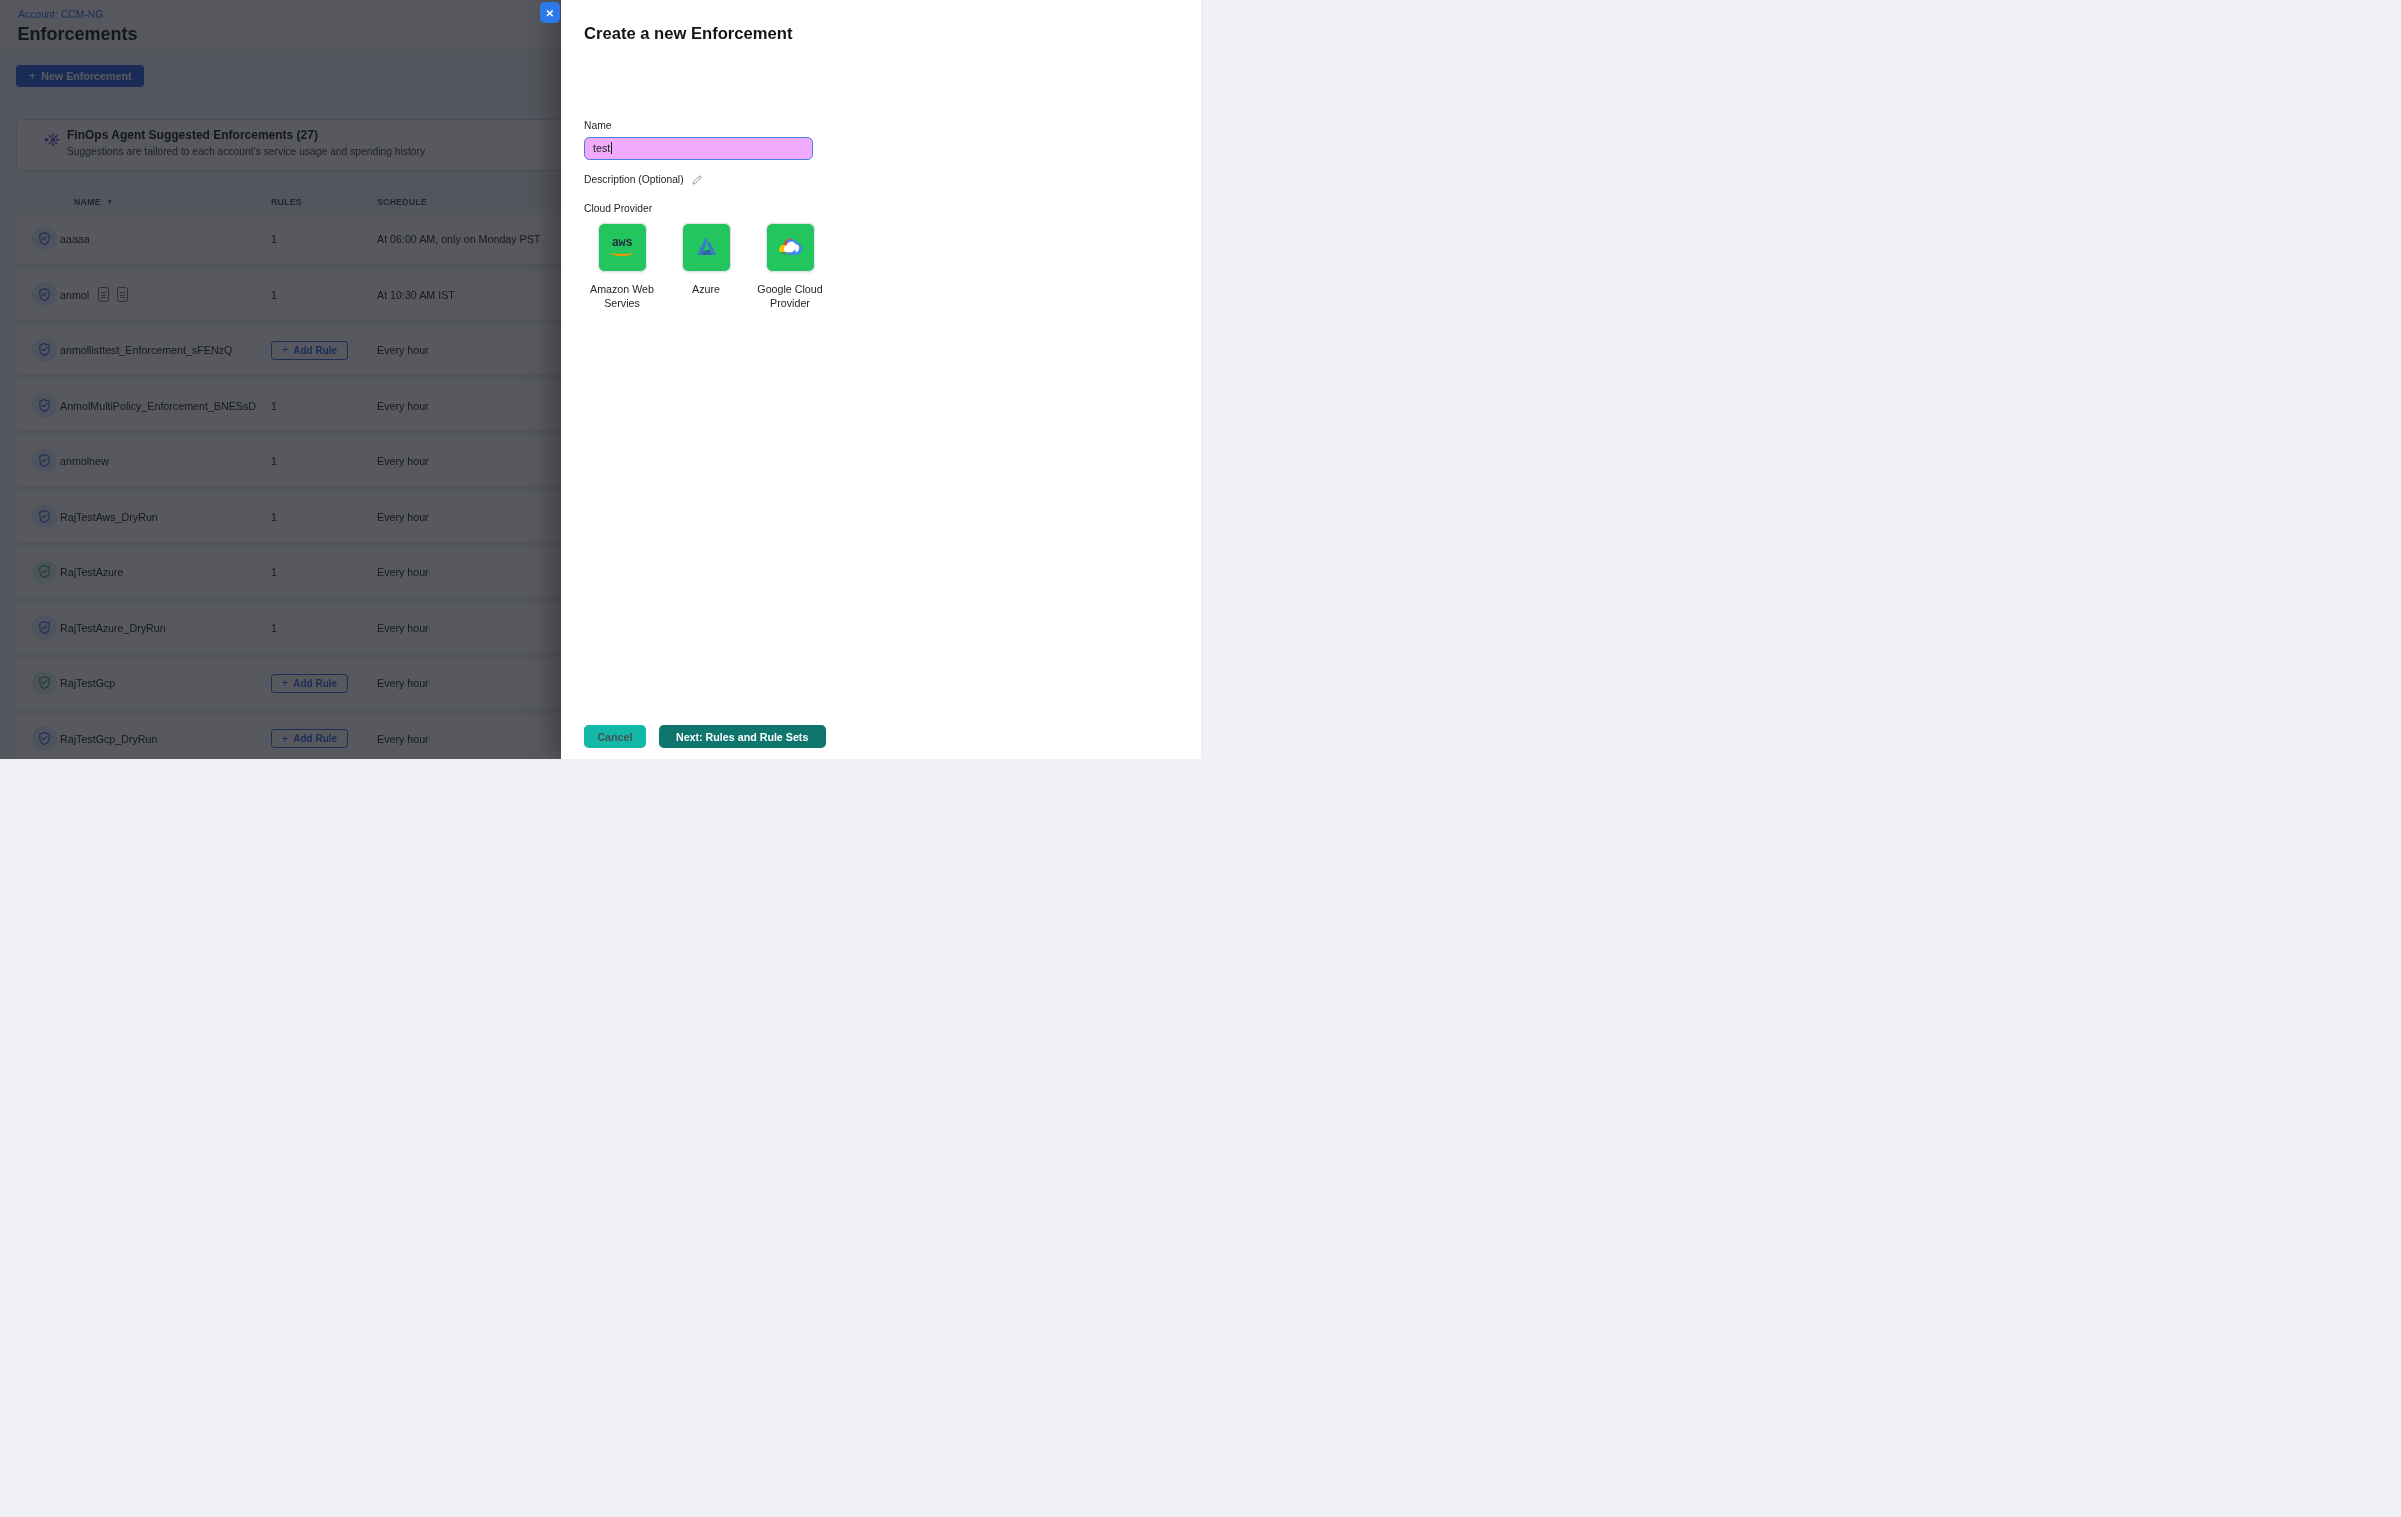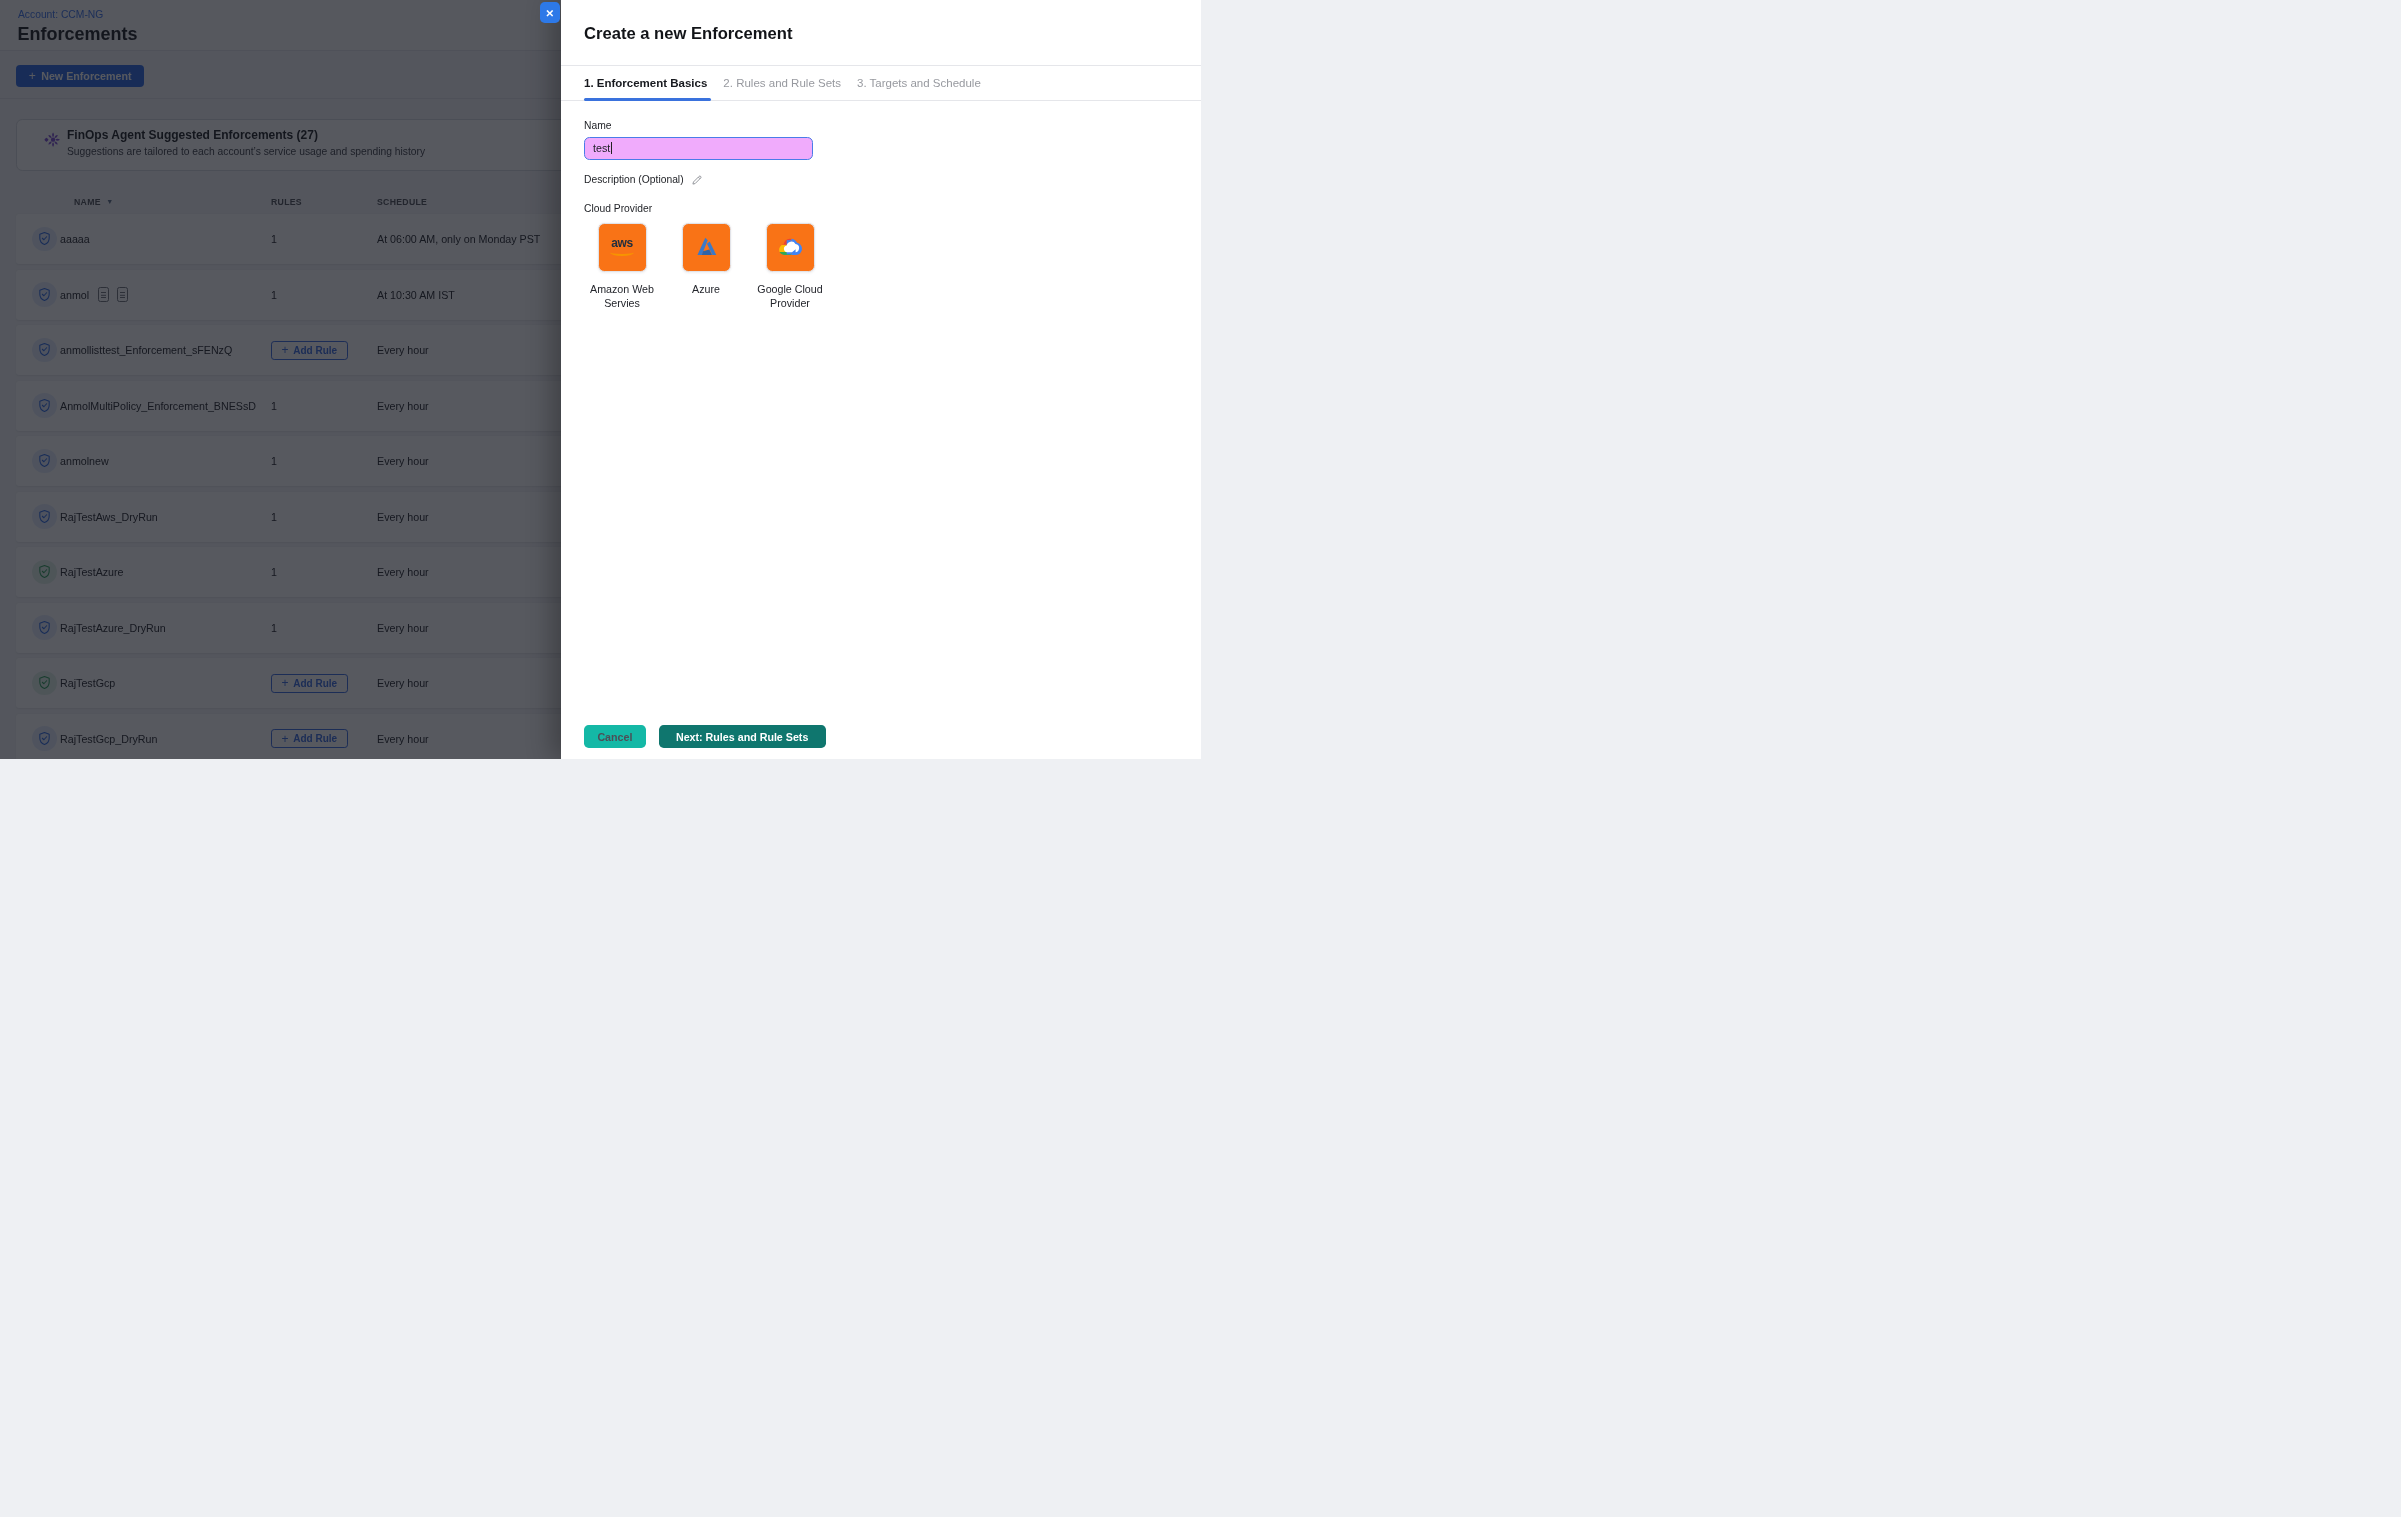--- a/index.html
+++ b/index.html
@@ -77,22 +77,22 @@
   .name-input { margin-top:5.5px; width:229px; height:23px; border:1.2px solid #4a7ce8; border-radius:5.5px;
                 background:#f0abfc; display:flex; align-items:center; padding:0 8px; font-size:10.7px;
                 color:#1c1e24; cursor:text; }
   .caret-bar { width:0.8px; height:12.7px; background:#222; margin-left:0.8px; animation:blink 1.1s steps(1) infinite; }
   @keyframes blink { 50% { opacity:0; } }
   .desc-row { margin-top:14.2px; display:flex; align-items:center; gap:7.1px; }
   .pencil { width:12px; height:12px; color:#83858d; }
   .cloud-label { margin-top:17.4px; }
   .providers { margin-top:8.7px; display:flex; gap:8px; }
   .provider { width:76px; display:flex; flex-direction:column; align-items:center; cursor:pointer; }
-  .prov-card { width:49px; height:49px; background:#f97316; border:0.8px solid #e2e3e8; border-radius:6.3px;
-               box-shadow:0 0.8px 2.4px rgba(40,41,61,.08); display:flex; align-items:center; justify-content:center; }
+  .prov-card { width:49px; height:49px; background:#22c55e; border:0.8px solid #e2e3e8; border-radius:6.3px;
+               box-shadow:0 0.8px 2.4px rgba(40,41,61,.08); display:flex; align-items:center; justify-content:center;font-family:Liberation Mono, monospace; }
   .prov-label { margin-top:10.3px; font-size:10.7px; color:#24262c; line-height:14.2px; text-align:center; }
   .aws-logo { display:flex; flex-direction:column; align-items:center; }
   .aws-text { font-size:12px; font-weight:700; color:#232f3e; letter-spacing:-0.4px; line-height:11px; }
   .aws-swoosh { width:24px; height:7.1px; border-bottom:2.1px solid #f79400; border-radius:50%; }
   .azure-logo svg, .gcp-logo svg { width:28.5px; height:28.5px; display:block; }
 
   .panel-footer { position:absolute; left:23px; bottom:11px; display:flex; gap:12.7px; }
   .cancel-btn { height:23px; padding:0 13.4px; background:#14b8a6; border:none; border-radius:4.7px;
                 color:#4c4e57; font-size:10.7px; font-weight:600; cursor:pointer; font-family:Liberation Sans, sans-serif; }
   .next-btn { height:23px; padding:0 17.4px; background:#0f766e; border:none; border-radius:4.7px;
@@ -285,25 +285,20 @@
     </div>
   </div>
 
   <div class="overlay"></div>
 
   <aside class="panel">
     <button class="close-btn">✕</button>
 
     <h2 class="panel-title">Create a new Enforcement</h2>
 
-    <div class="tabs">
-      <div class="tab active">1. Enforcement Basics</div>
-      <div class="tab">2. Rules and Rule Sets</div>
-      <div class="tab">3. Targets and Schedule</div>
-    </div>
 
     <div class="form">
       <div class="field-label">Name</div>
       <div class="name-input">
         <span>test</span>
         <span class="caret-bar"></span>
       </div>
 
       <div class="desc-row">
         <span class="field-label">Description (Optional)</span>

